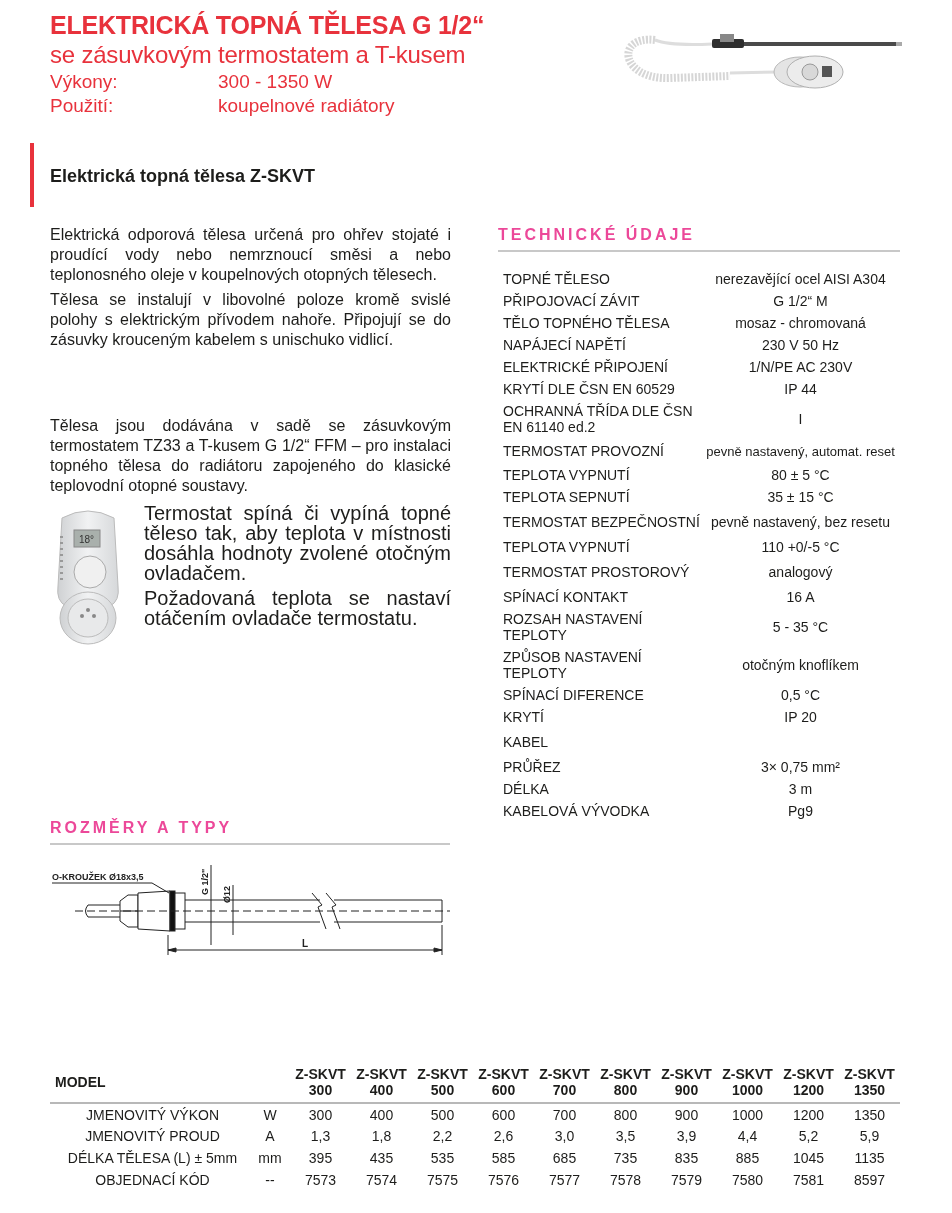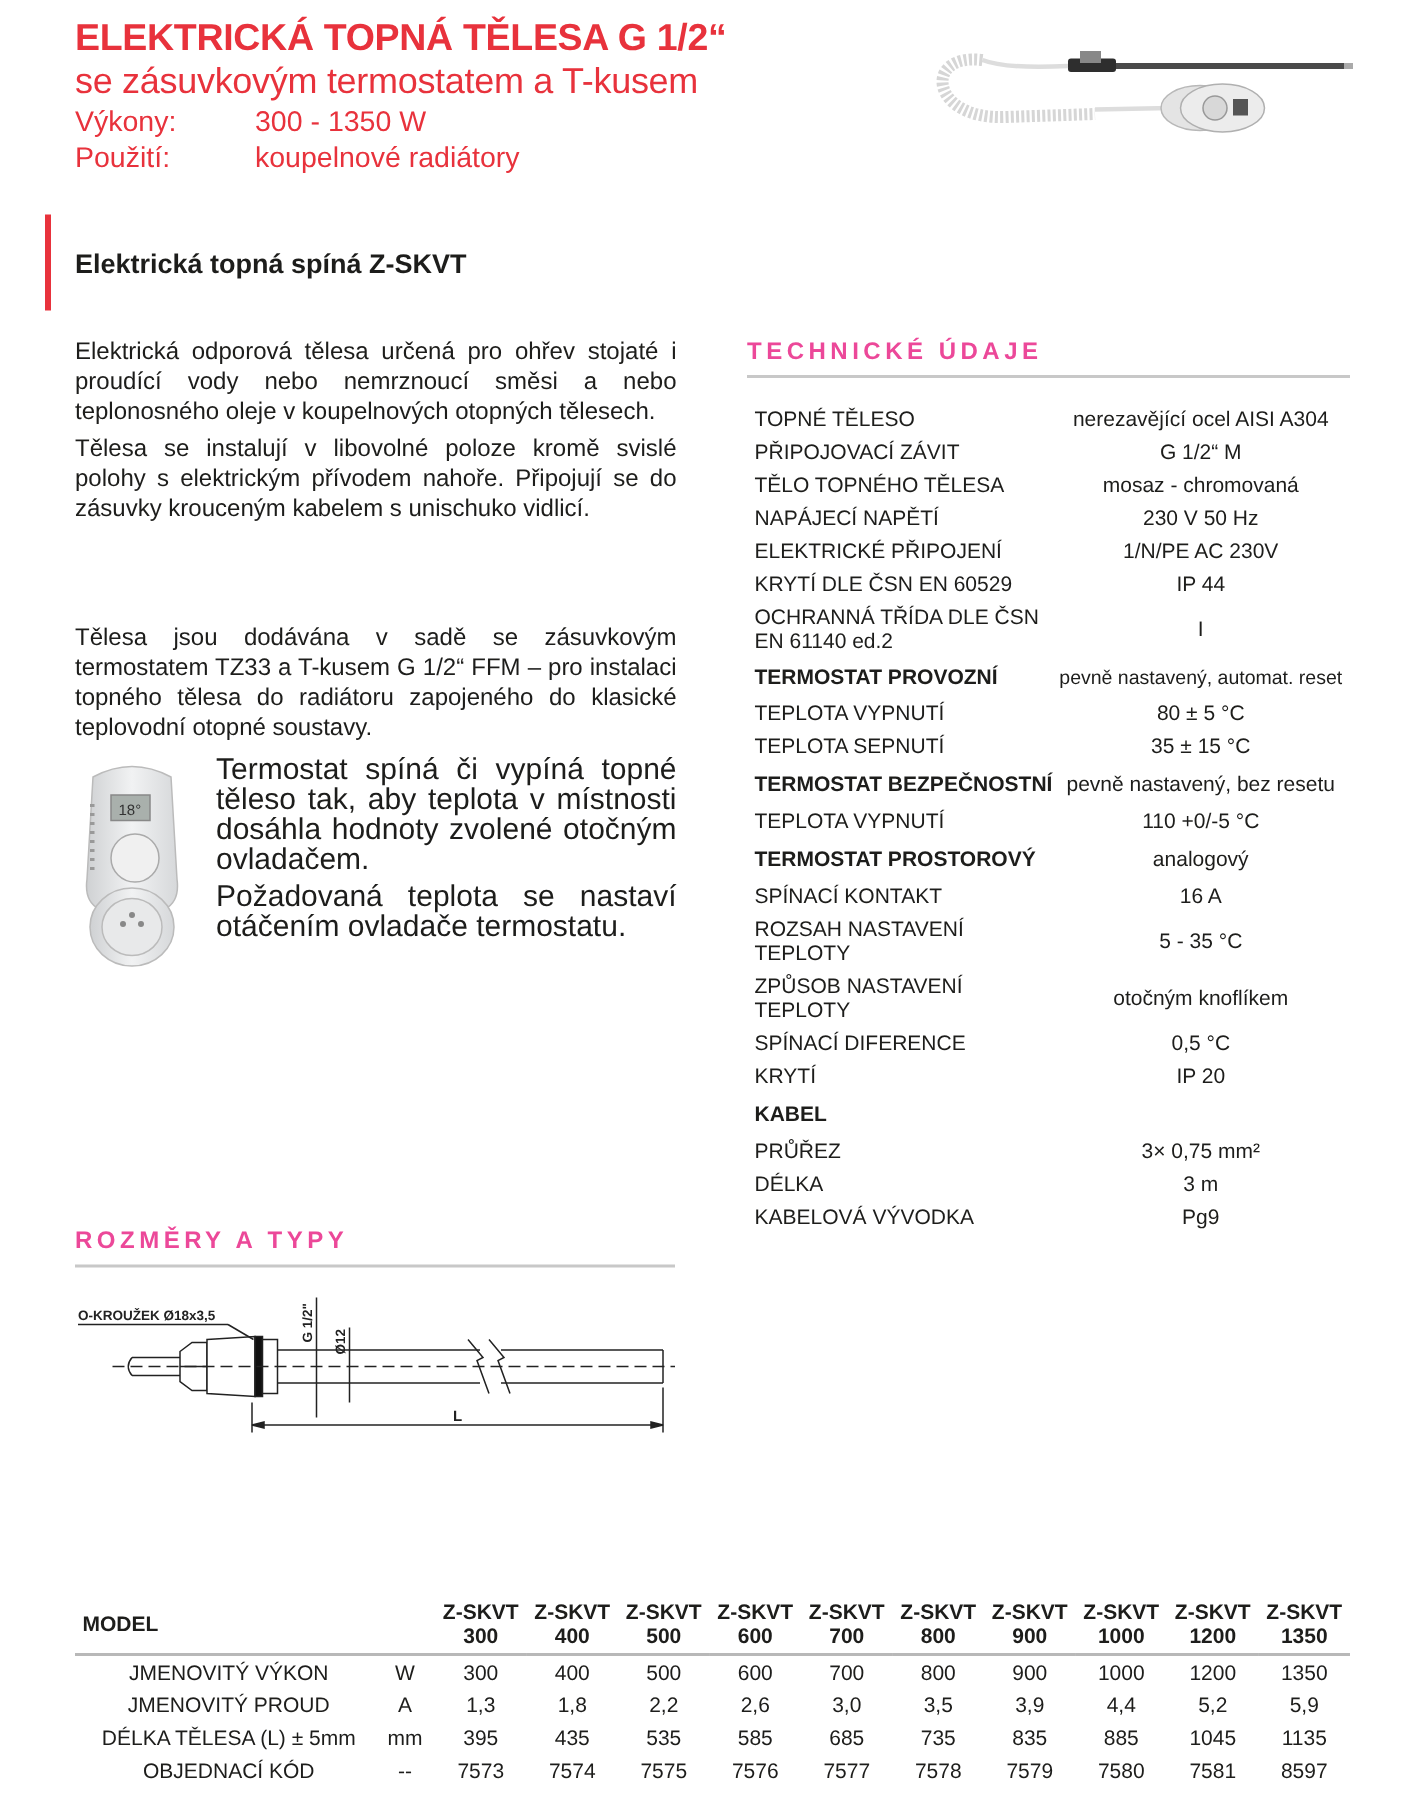--- a/index.html
+++ b/index.html
@@ -3,21 +3,21 @@
 <meta charset="utf-8">
 <style>
   * { box-sizing: border-box; margin: 0; padding: 0; }
   html, body { width: 952px; height: 1213px; background: #ffffff; overflow: hidden; }
   body { position: relative; font-family: "Liberation Sans", "DejaVu Sans", sans-serif; color: #1d1d1b; }
 
   
   .hdr { position: absolute; left: 50px; top: 10px; }
   .hdr h1 { font-size: 25px; font-weight: 700; color: #e8323c; line-height: 30px; letter-spacing: -0.2px; }
   .hdr h2 { font-size: 24px; font-weight: 400; color: #e8323c; line-height: 30px; letter-spacing: -0.2px; }
-  .hdr .meta { display: flex; font-size: 19px; color: #e8323c; line-height: 24px; }
+  .hdr .meta { display: flex; font-size: 19px; color: #e8323c; line-height: 24px; gap: 48px; }
   .hdr .meta .k { width: 120px; }
 
   .product-img { position: absolute; left: 610px; top: 10px; width: 295px; height: 80px; }
 
   
   .redbar { position: absolute; left: 30px; top: 143px; width: 4px; height: 64px; background: #e8323c; }
   .sec-title { position: absolute; left: 50px; top: 166px; font-size: 18px; font-weight: 700; color: #1d1d1b; }
 
   
   .txt { position: absolute; left: 50px; width: 401px; font-size: 16px; line-height: 20px; text-align: justify; color: #1d1d1b; }
@@ -30,21 +30,21 @@
 
   
   .caps-head { position: absolute; font-size: 16px; font-weight: 700; letter-spacing: 3px; color: #ec4899; }
   .caps-line { position: absolute; height: 2px; background: #c8c8c8; }
 
   
   .tech { position: absolute; left: 503px; top: 268px; width: 395px; font-size: 14px; color: #1d1d1b; }
   .tech .row { display: flex; align-items: center; }
   .tech .k { width: 200px; line-height: 16px; }
   .tech .v { flex: 1; text-align: center; }
-  .tech .row.bold .k { font-weight: 700; }
+  .tech .row.bold .k { font-weight: 400; }
   .tech .row.small-v .v { font-size: 13px; }
 
   
   .drawing { position: absolute; left: 40px; top: 855px; width: 420px; height: 110px; }
 
   
   .mtable { position: absolute; left: 50px; top: 1066px; width: 850px; font-size: 14px; color: #1d1d1b; border-collapse: collapse; }
   .mtable th { font-weight: 700; font-size: 14px; line-height: 16px; padding: 0 0 4px 0; text-align: center; vertical-align: bottom; margin-left: 18px; }
   .mtable th.model { text-align: left; vertical-align: middle; padding-left: 5px; }
   .mtable thead tr { border-bottom: 2px solid #b8b8b8; }
@@ -80,21 +80,21 @@
   <path d="M45 30 C 5 25, 10 70, 60 68 L 120 66" stroke="#d6d6d6" stroke-width="8" fill="none" stroke-dasharray="2 1.5"></path>
   <path d="M120 63 L 170 62" stroke="#ddd" stroke-width="3" fill="none"></path>
 
   <ellipse cx="190" cy="62" rx="26" ry="15" fill="#e4e4e4" stroke="#b8b8b8"></ellipse>
   <ellipse cx="205" cy="62" rx="28" ry="16" fill="#ececec" stroke="#b0b0b0"></ellipse>
   <circle cx="200" cy="62" r="8" fill="#d8d8d8" stroke="#999"></circle>
   <rect x="212" y="56" width="10" height="11" fill="#555"></rect>
 </svg>
 
 <div class="redbar"></div>
-<div class="sec-title">Elektrická topná spíná Z-SKVT</div>
+<div class="sec-title">Elektrická topná tělesa Z-SKVT</div>
 
 <div class="txt p1">
   <p>Elektrická odporová tělesa určená pro ohřev stojaté i proudící vody nebo nemrznoucí směsi a nebo teplonosného oleje v koupelnových otopných tělesech.</p>
   <p>Tělesa se instalují v libovolné poloze kromě svislé polohy s elektrickým přívodem nahoře. Připojují se do zásuvky krouceným kabelem s unischuko vidlicí.</p>
 </div>
 <div class="txt p2">
   <p>Tělesa jsou dodávána v sadě se zásuvkovým termostatem TZ33 a T-kusem G 1/2“ FFM – pro instalaci topného tělesa do radiátoru zapojeného do klasické teplovodní otopné soustavy.</p>
 </div>
 
 <svg class="thermo-img" viewBox="0 0 80 140">

